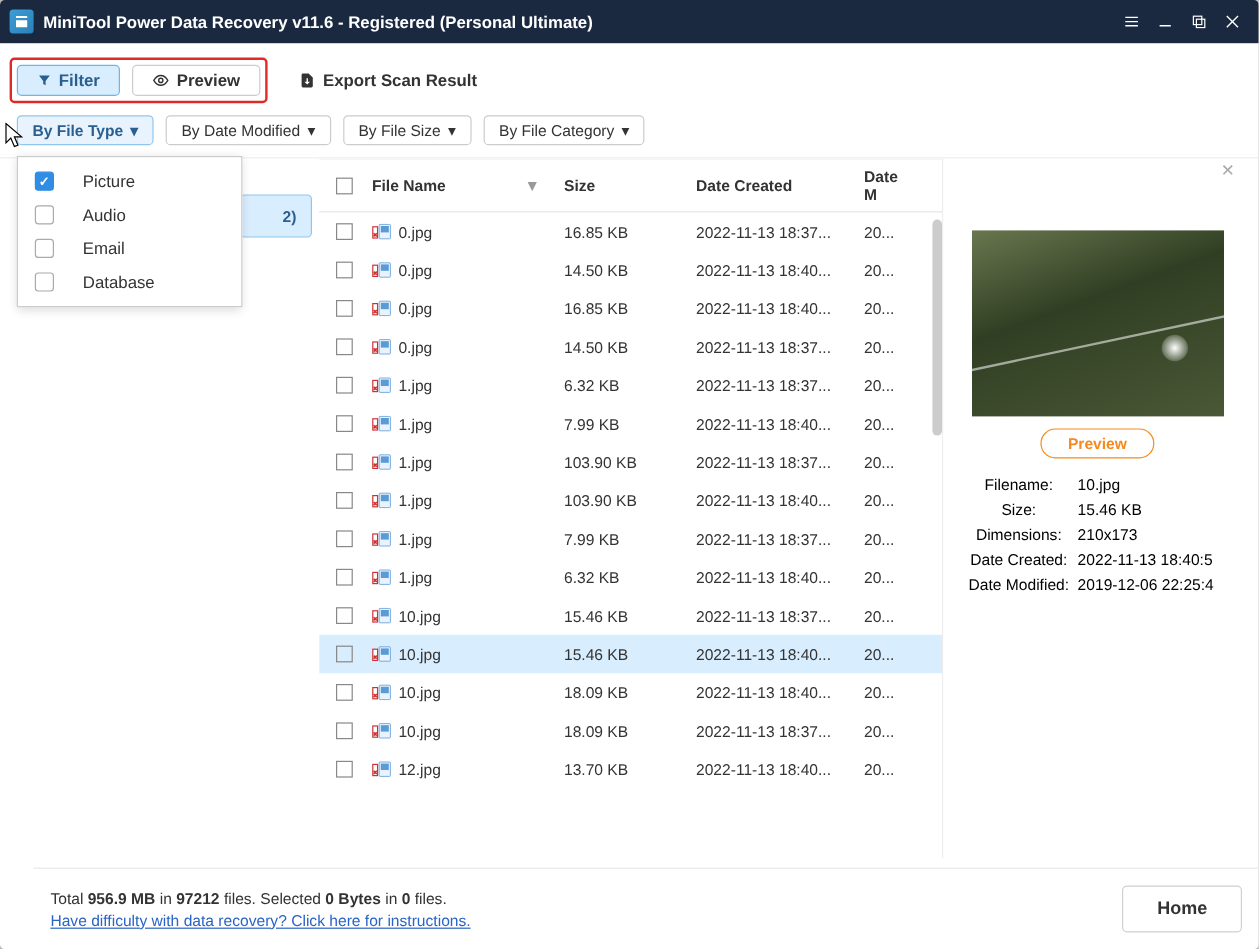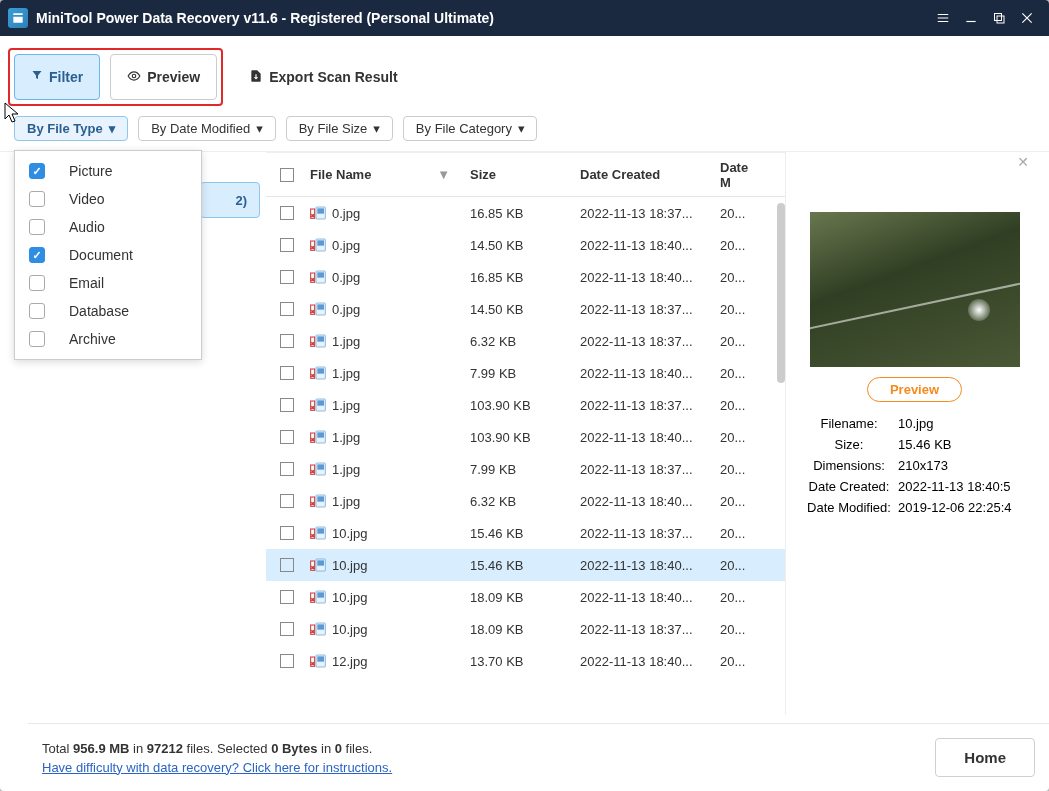--- a/index.html
+++ b/index.html
@@ -4,21 +4,21 @@
 <style>
 * { box-sizing: border-box; margin: 0; padding: 0; font-family: "Segoe UI", Arial, sans-serif; }
 body { background: #ccc; display: flex; justify-content: center; align-items: flex-start; }
 .window { width: 1049px; height: 791px; background: #fff; border-radius: 4px; overflow: hidden; display: flex; flex-direction: column; box-shadow: 0 0 8px rgba(0,0,0,0.3); position: relative; }
 .titlebar { background: #1a2940; color: #fff; height: 36px; display: flex; align-items: center; padding: 0 8px; font-size: 14px; font-weight: 600; }
 .titlebar .logo { width: 20px; height: 20px; margin-right: 8px; background: linear-gradient(135deg,#3a9fd8,#2d7fb8); border-radius: 3px; display:flex;align-items:center;justify-content:center; }
 .titlebar .title { flex: 1; }
 .titlebar .wbtn { width: 28px; height: 28px; display: flex; align-items: center; justify-content: center; cursor: pointer; color: #fff; }
 .toolbar-wrap { padding: 12px 14px 4px 14px; display:flex; align-items:center; gap:10px; }
 .hl-box { border: 2px solid #e02a2a; border-radius: 4px; padding: 4px; display: flex; gap: 10px; margin-left:-6px; }
-.btn { background: #fff; border: 1px solid #ccc; border-radius: 4px; padding: 14px 16px; font-size: 14px; font-weight: 600; cursor: pointer; display: inline-flex; gap:6px; color:#333; }
+.btn { background: #fff; border: 1px solid #ccc; border-radius: 4px; padding: 4px 16px; font-size: 14px; font-weight: 600; cursor: pointer; display: inline-flex; align-items:center; gap:6px; color:#333; }
 .btn.filter-active { background: #d8edfd; border-color: #6bb6ee; color:#2a5f90; }
 .search-box { margin-left: auto; border: 1px solid #ccc; border-radius: 4px; height: 34px; width: 200px; display:flex; align-items:center; padding:0 10px; color:#888; }
 .search-box input { border:none; outline:none; flex:1; font-size:14px; margin-left:6px; }
 .filterbar { padding: 6px 14px 10px 14px; display:flex; gap:10px; border-bottom:1px solid #eee; position:relative;}
 .fchip { border:1px solid #ccc; border-radius:4px; padding:4px 12px; font-size:13px; cursor:pointer; display:inline-flex; align-items:center; gap:6px; color:#333; }
 .fchip.active { background:#e8f3fd; border-color:#8fc6ee; color:#2a5f90; font-weight:600; }
 .dropdown { position:absolute; top: 40px; left: 14px; width: 188px; background:#fff; border:1px solid #ccc; box-shadow:0 2px 8px rgba(0,0,0,0.15); padding:6px 0; z-index:10; }
 .dd-item { padding:6px 14px; display:flex; align-items:center; gap:24px; font-size:14px; cursor:pointer; color:#333; }
 .chk { width:16px; height:16px; border:1px solid #aaa; border-radius:3px; display:inline-flex; align-items:center; justify-content:center; }
 .chk.on { background:#2f8de4; border-color:#2f8de4; }
@@ -135,41 +135,29 @@
         <span>▾</span>
       </div>
 
     <div class="dropdown" id="type-dropdown">
         <div class="dd-item">
           <span class="chk on"></span>
           <span>Picture</span>
         </div>
         <div class="dd-item">
           <span class="chk "></span>
-          <span>Video</span>
-        </div>
-        <div class="dd-item">
-          <span class="chk "></span>
           <span>Audio</span>
-        </div>
-        <div class="dd-item">
-          <span class="chk on"></span>
-          <span>Document</span>
         </div>
         <div class="dd-item">
           <span class="chk "></span>
           <span>Email</span>
         </div>
         <div class="dd-item">
           <span class="chk "></span>
           <span>Database</span>
-        </div>
-        <div class="dd-item">
-          <span class="chk "></span>
-          <span>Archive</span>
         </div>
       </div>
   </div>
 
   <svg class="cursor-svg" width="18" height="22" viewBox="0 0 18 22">
       <path fill="#fff" stroke="#000" stroke-width="1" d="M1 1l0 16 4-4 3 7 3-1-3-7 6 0z"></path>
     </svg>
 
   <div class="content">
     <div class="left-col">

